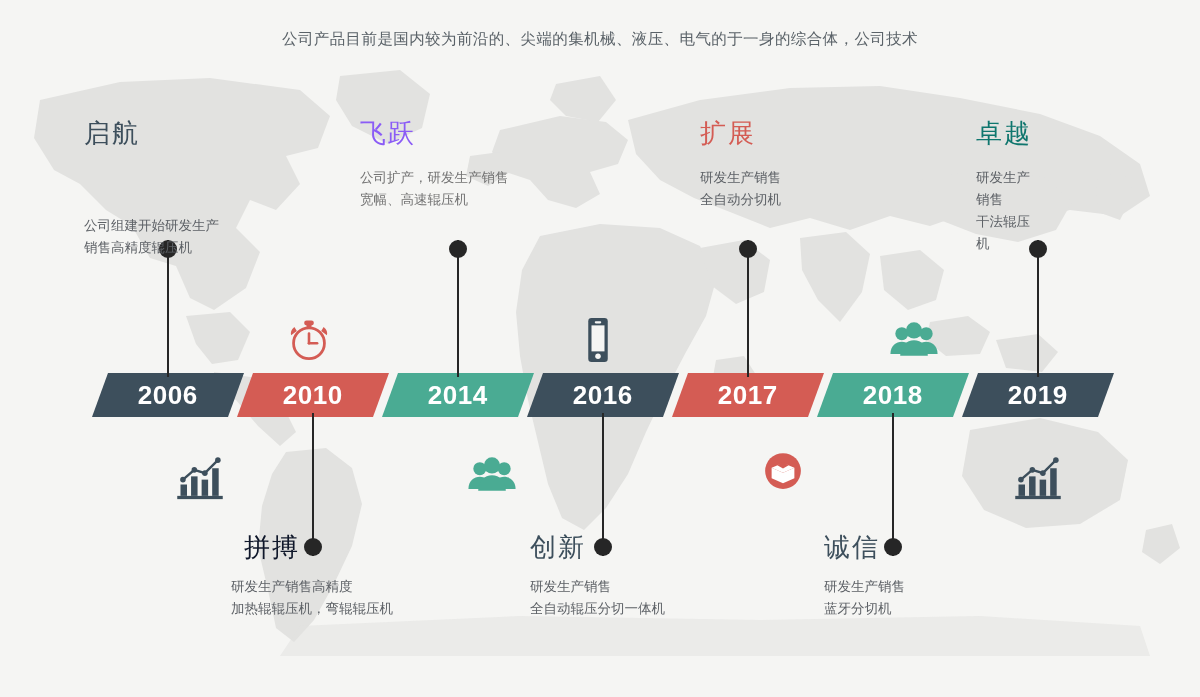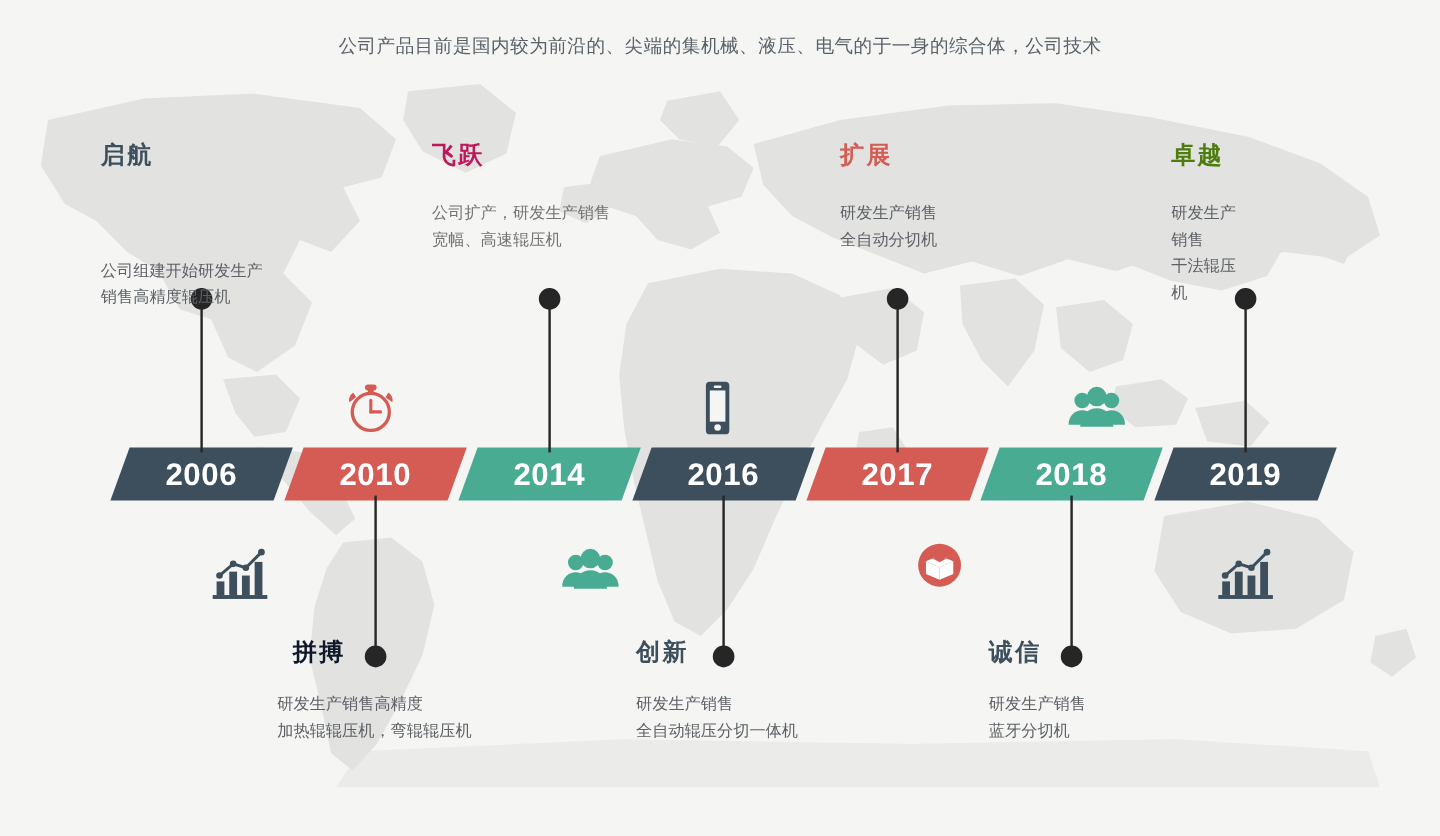--- a/index.html
+++ b/index.html
@@ -40,21 +40,21 @@
   .pin{ position:absolute; width:2px; background:#2b2b2b; }
   .pin-dot{
     position:absolute; width:18px; height:18px; border-radius:50%;
     background:#262626; left:-8px;
   }
   .pin.down .pin-dot{ top:0; }
   .pin.up   .pin-dot{ bottom:0; }
 
   
   .ms-title{
-    position:absolute; font-size:20px; font-weight:bold; letter-spacing:2px;
+    position:absolute; font-size:26px; font-weight:normal; letter-spacing:2px;
     white-space:nowrap;
   }
   .ms-desc{
     position:absolute; font-size:13.5px; line-height:22px; color:#5d6166;
     white-space:pre-line;
   }
 
   
   .icon-box{ position:absolute; }
   .icon-box svg{ display:block; }
@@ -163,21 +163,21 @@
           <polyline points="11,34 25,22 38,26 54,10" fill="none" stroke="#3d4f5c" stroke-width="3"></polyline>
           <circle cx="11" cy="34" r="3.4" fill="#3d4f5c"></circle>
           <circle cx="25" cy="22" r="3.4" fill="#3d4f5c"></circle>
           <circle cx="38" cy="26" r="3.4" fill="#3d4f5c"></circle>
           <circle cx="54" cy="10" r="3.4" fill="#3d4f5c"></circle>
         </svg>
       </div>
       <div class="pin down" style="left: 457px; top: 240px; height: 137px; background: rgb(38, 38, 38);">
         <div class="pin-dot" style="background: rgb(38, 38, 38);"></div>
       </div>
-      <div class="ms-title" style="left: 360px; top: 116px; color: #be185d;">飞跃</div>
+      <div class="ms-title" style="left: 360px; top: 116px; color: #8b5cf6;">飞跃</div>
       <div class="ms-desc" style="left: 360px; top: 167px; color: #737373;">公司扩产，研发生产销售
 宽幅、高速辊压机</div>
       <div class="icon-box" style="left: 466px; top: 450px;">
         <svg viewBox="0 0 64 64" width="52" height="52">
           <circle cx="17" cy="23" r="8" fill="#4aab93"></circle>
           <path d="M3 48 C3 38 10 33 17 33 C24 33 31 38 31 48 Z" fill="#4aab93"></path>
           <circle cx="47" cy="23" r="8" fill="#4aab93"></circle>
           <path d="M33 48 C33 38 40 33 47 33 C54 33 61 38 61 48 Z" fill="#4aab93"></path>
           <circle cx="32" cy="19" r="10" fill="#4aab93"></circle>
           <path d="M15 50 C15 38 23 31 32 31 C41 31 49 38 49 50 Z" fill="#4aab93"></path>
@@ -194,21 +194,21 @@
           <circle cx="32" cy="32" r="22" fill="#d45c54"></circle>
           <path d="M18 28 L32 22 L46 28 L32 34 Z" fill="#ffffff"></path>
           <path d="M18 28 L18 41 L32 47 L32 34 Z" fill="#ffffff"></path>
           <path d="M46 28 L46 41 L32 47 L32 34 Z" fill="#ffffff"></path>
           <path d="M25 25 L32 29 L39 25 L32 21 Z" fill="#d45c54"></path>
         </svg>
       </div>
       <div class="pin down" style="left: 1037px; top: 240px; height: 137px; background: rgb(38, 38, 38);">
         <div class="pin-dot" style="background: rgb(38, 38, 38);"></div>
       </div>
-      <div class="ms-title" style="left: 976px; top: 116px; color: #4d7c0f;">卓越</div>
+      <div class="ms-title" style="left: 976px; top: 116px; color: #0f766e;">卓越</div>
       <div class="ms-desc" style="left: 976px; top: 167px; color: rgb(93, 97, 102);">研发生产销售
 干法辊压机</div>
       <div class="icon-box" style="left: 1012px; top: 452px;">
         <svg viewBox="0 0 64 64" width="52" height="52">
           <rect x="8" y="40" width="8" height="14" fill="#3d4f5c"></rect>
           <rect x="21" y="30" width="8" height="24" fill="#3d4f5c"></rect>
           <rect x="34" y="34" width="8" height="20" fill="#3d4f5c"></rect>
           <rect x="47" y="20" width="8" height="34" fill="#3d4f5c"></rect>
           <rect x="4" y="54" width="56" height="4" fill="#3d4f5c"></rect>
           <polyline points="11,34 25,22 38,26 54,10" fill="none" stroke="#3d4f5c" stroke-width="3"></polyline>

